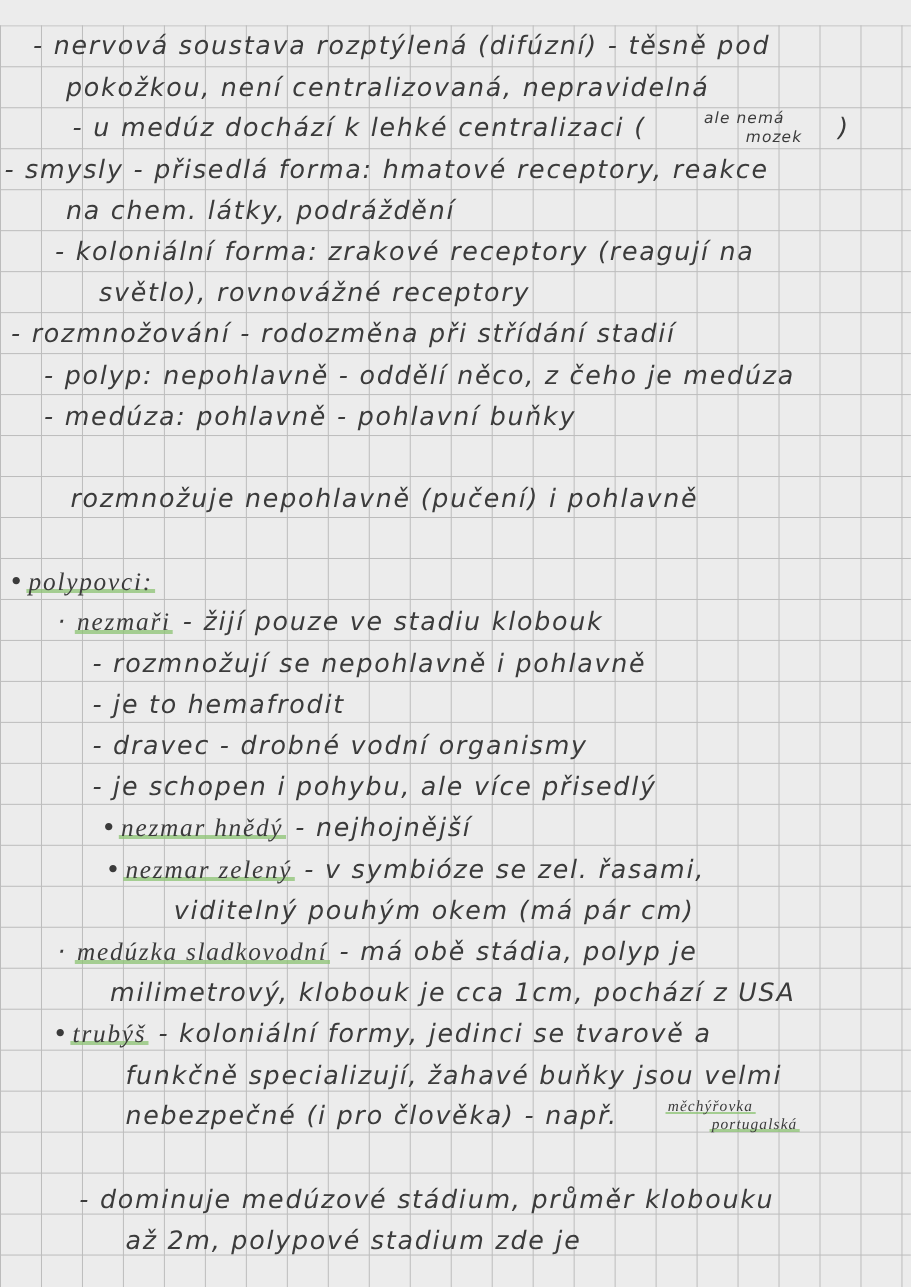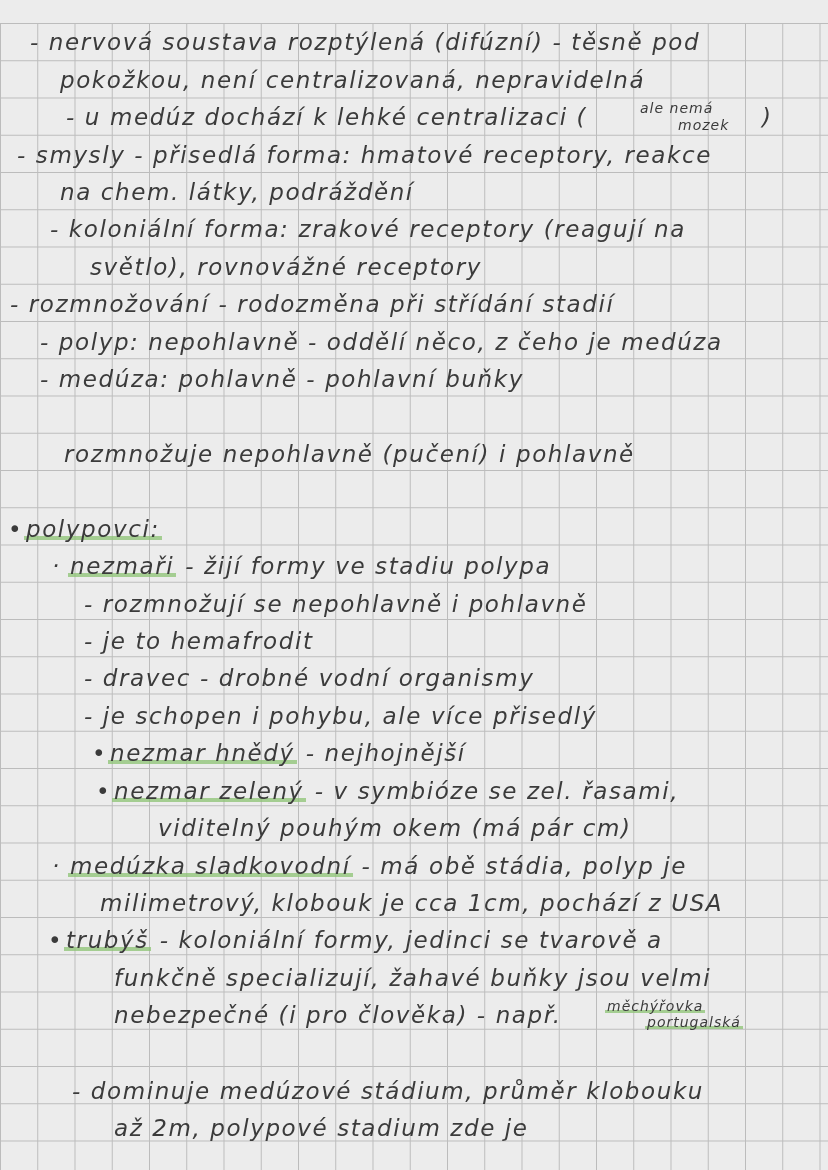--- a/index.html
+++ b/index.html
@@ -19,20 +19,21 @@
   .page { position:absolute; inset:0; }
   .line {
     position:absolute; white-space:nowrap;
     font-size:23px; line-height:30px; color:#3b3b3b;
     letter-spacing:1.6px; font-style:italic;
     font-family:"DejaVu Sans", sans-serif; font-weight:300;
   }
   .hl {
     background:linear-gradient(to bottom, transparent 78%, rgba(140,195,115,0.75) 78%, rgba(140,195,115,0.75) 92%, transparent 92%);
     padding:0 2px;
+    font-family:Liberation Serif, serif;
   }
   .bullet { display:inline-block; width:16px; }
   .sup {
     position:absolute; font-size:14px; line-height:14px; color:#3b3b3b;
     font-style:italic; letter-spacing:1px; white-space:nowrap;
   }
 </style>
 </head>
 <body>
 
@@ -40,32 +41,32 @@
 
 <div class="page">
 
   <div class="line" style="left:30px;top:27px"><span>- nervová soustava rozptýlená (difúzní) - těsně pod</span></div>
   <div class="line" style="left:60px;top:65px"><span>pokožkou, není centralizovaná, nepravidelná</span></div>
   <div class="line" style="left:66px;top:102px"><span>- u medúz dochází k lehké centralizaci (</span></div>
   <div class="sup" style="left:640px;top:101px">ale nemá</div>
   <div class="sup" style="left:678px;top:118px">mozek</div>
   <div class="line" style="left:762px;top:102px">)</div>
 
-  <div class="line" style="left:17px;top:140px"><span>- smysly - přisedlá forma: hmatové receptory, reakce</span></div>
+  <div class="line" style="left:4px;top:140px"><span>- smysly - přisedlá forma: hmatové receptory, reakce</span></div>
   <div class="line" style="left:60px;top:177px"><span>na chem. látky, podráždění</span></div>
   <div class="line" style="left:50px;top:214px"><span>- koloniální forma: zrakové receptory (reagují na</span></div>
   <div class="line" style="left:90px;top:252px"><span>světlo), rovnovážné receptory</span></div>
   <div class="line" style="left:40px;top:327px"><span>- polyp: nepohlavně - oddělí něco, z čeho je medúza</span></div>
   <div class="line" style="left:10px;top:289px"><span>- rozmnožování - rodozměna při střídání stadií</span></div>
   <div class="line" style="left:40px;top:364px"><span>- medúza: pohlavně - pohlavní buňky</span></div>
   <div class="line" style="left:64px;top:439px"><span>rozmnožuje nepohlavně (pučení) i pohlavně</span></div>
 
   <div class="line" style="left:8px;top:514px"><span class="bullet">•</span><span class="hl">polypovci:</span></div>
 
-  <div class="line" style="left:52px;top:551px"><span class="bullet">·</span><span class="hl">nezmaři</span><span> - žijí formy ve stadiu polypa</span></div>
+  <div class="line" style="left:52px;top:551px"><span class="bullet">·</span><span class="hl">nezmaři</span><span> - žijí pouze ve stadiu klobouk</span></div>
 
   <div class="line" style="left:84px;top:589px"><span>- rozmnožují se nepohlavně i pohlavně</span></div>
   <div class="line" style="left:84px;top:626px"><span>- je to hemafrodit</span></div>
   <div class="line" style="left:84px;top:663px"><span>- dravec - drobné vodní organismy</span></div>
   <div class="line" style="left:84px;top:701px"><span>- je schopen i pohybu, ale více přisedlý</span></div>
 
   <div class="line" style="left:92px;top:738px"><span class="bullet">•</span><span class="hl">nezmar hnědý</span><span> - nejhojnější</span></div>
   <div class="line" style="left:96px;top:776px"><span class="bullet">•</span><span class="hl">nezmar zelený</span><span> - v symbióze se zel. řasami,</span></div>
   <div class="line" style="left:158px;top:813px"><span>viditelný pouhým okem (má pár cm)</span></div>
 

